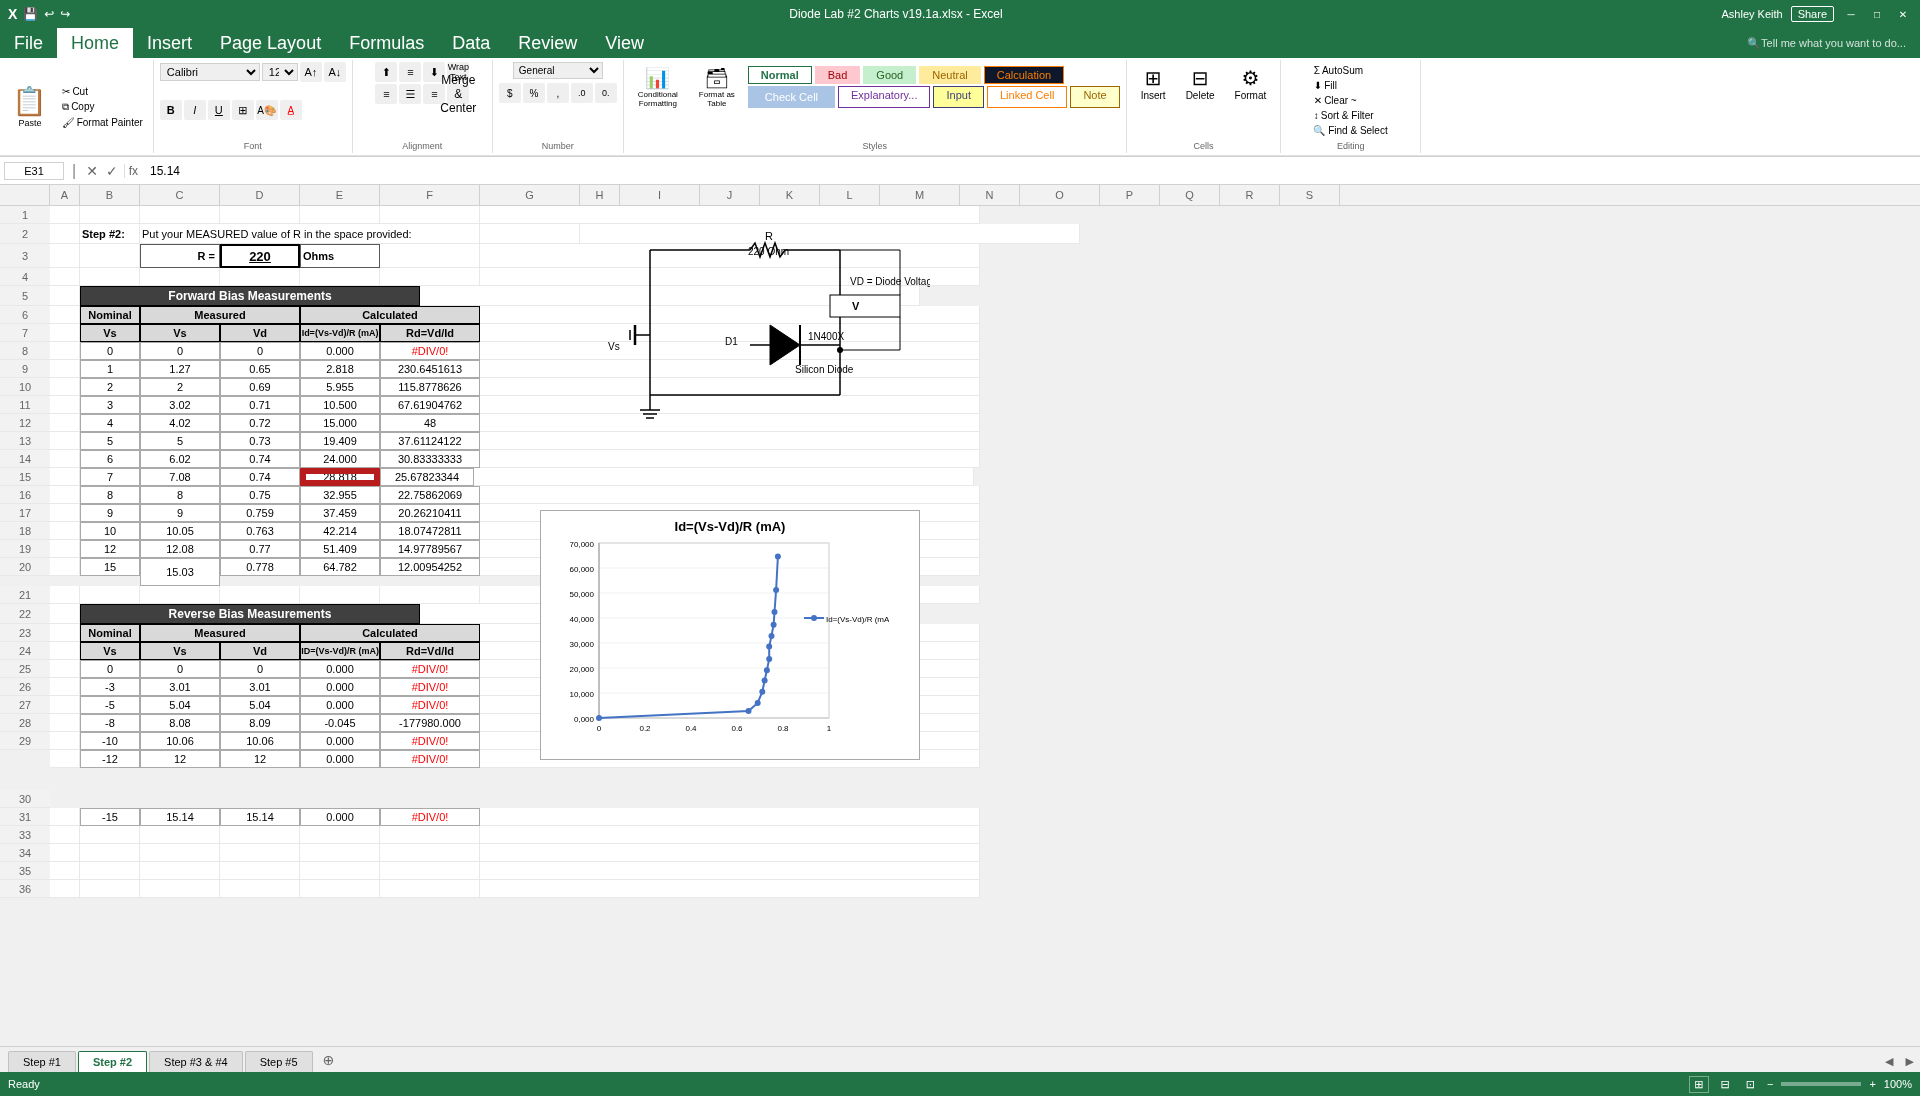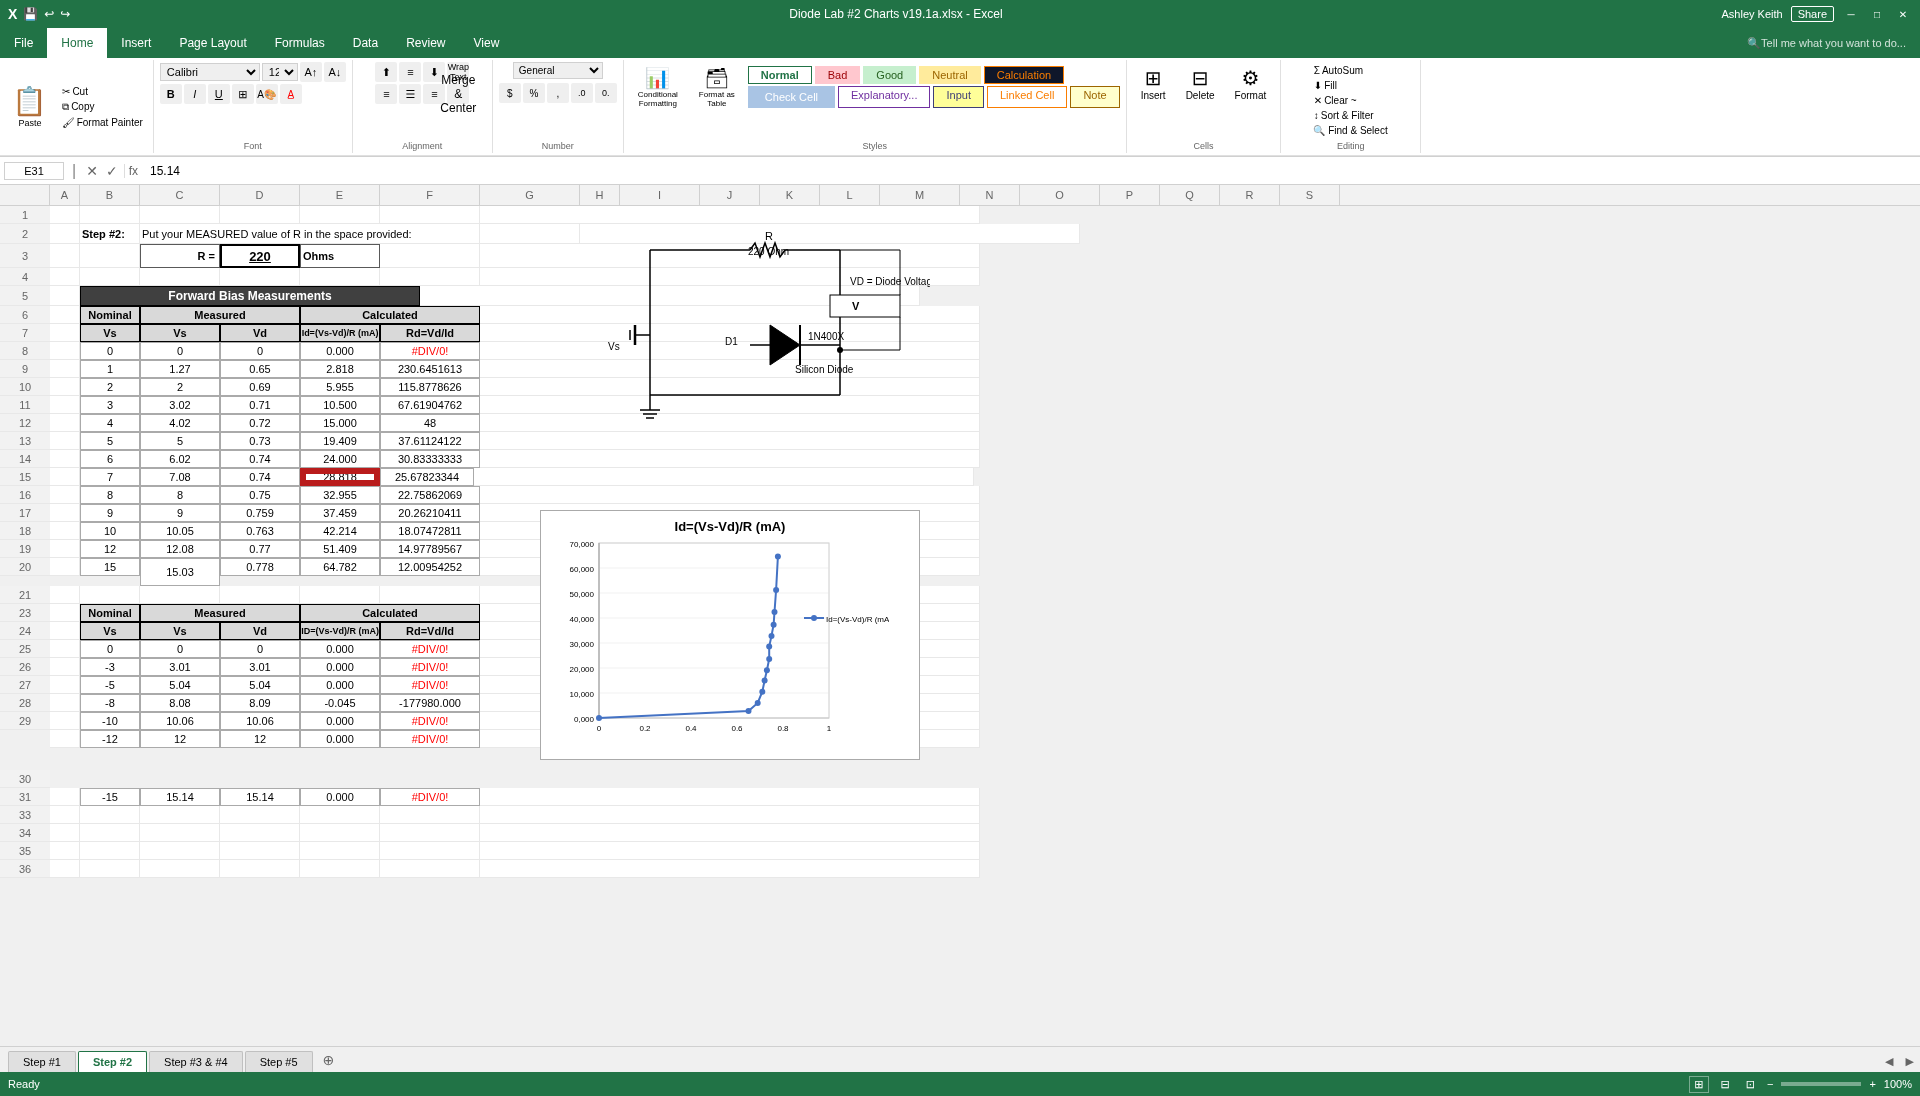--- a/index.html
+++ b/index.html
@@ -17,21 +17,21 @@
       font-size: 12px;
     }
     .title-bar-left { display: flex; gap: 6px; align-items: center; }
     .title-bar-center { flex: 1; text-align: center; font-size: 12px; }
     .title-bar-right { display: flex; gap: 8px; align-items: center; font-size: 11px; }
     .win-btn { width: 18px; height: 18px; display: flex; align-items: center; justify-content: center; font-size: 10px; cursor: pointer; }
 
     
     .ribbon { background: #ffffff; border-bottom: 1px solid #d0d0d0; }
     .ribbon-tabs { display: flex; background: #217346; height: 30px; }
-    .ribbon-tab { padding: 6px 14px; color: white; font-size: 12px; cursor: pointer; display: flex; align-items: center; }
+    .ribbon-tab { padding: 6px 14px; color: white; font-size: 18px; cursor: pointer; display: flex; align-items: center; }
     .ribbon-tab.active { background: #ffffff; color: #217346; }
 
     .ribbon-content { display: flex; align-items: stretch; padding: 2px 0; border-bottom: 1px solid #e0e0e0; min-height: 86px; }
     .ribbon-group { display: flex; flex-direction: column; align-items: center; padding: 2px 6px; border-right: 1px solid #e0e0e0; min-width: 60px; }
     .ribbon-group-title { font-size: 9px; color: #666; margin-top: auto; padding-top: 2px; }
     .ribbon-group-content { display: flex; flex-wrap: wrap; align-items: center; gap: 2px; flex: 1; }
 
     .ribbon-btn-sm { display: flex; align-items: center; gap: 2px; padding: 1px 4px; cursor: pointer; border-radius: 2px; font-size: 10px; }
     .style-cell { padding: 2px 12px; font-size: 11px; border: 1px solid transparent; cursor: pointer; }
     .style-normal { background: #fff; border-color: #217346; color: #217346; font-weight: bold; }
@@ -158,21 +158,21 @@
         </div>
         <div class="ribbon-btn-sm">
           <span>🖌</span>
           <span>Format Painter</span>
         </div>
       </div>
       <div class="ribbon-group-title" style="position:absolute; bottom:2px; left:0; right:0; text-align:center;">Clipboard</div>
     </div>
 
     <div class="ribbon-group" style="min-width:160px;">
-      <div class="ribbon-group-content" style="flex-direction:column; align-items:flex-start; gap:2px;">
+      <div class="ribbon-group-content" style="flex-direction:column; align-items:flex-start; gap:18px;">
         <div class="toolbar-row">
           <select class="font-name">
             <option>Calibri</option>
           </select>
           <select class="font-size">
             <option>12</option>
           </select>
           <button class="format-btn">A↑</button>
           <button class="format-btn">A↓</button>
         </div>
@@ -547,20 +547,26 @@
         <div class="row-header" style="width:50px; height:18px;">21</div>
         <div class="cell" style="width:30px; height:18px;"></div>
         <div class="cell" style="width:60px; height:18px;"></div>
         <div class="cell" style="width:80px; height:18px;"></div>
         <div class="cell" style="width:80px; height:18px;"></div>
         <div class="cell" style="width:80px; height:18px;"></div>
         <div class="cell" style="width:100px; height:18px;"></div>
         <div class="cell" style="width:500px; height:18px;"></div>
       </div>
 
+      <div class="grid-row">
+        <div class="row-header" style="width:50px; height:20px;">22</div>
+        <div class="cell" style="width:30px; height:20px;"></div>
+        <div class="cell table-section-header" style="width:340px; height:20px; border:1px solid #000;">Reverse Bias Measurements</div>
+        <div class="cell" style="width:500px; height:20px;"></div>
+      </div>
 
       <div class="grid-row">
         <div class="row-header" style="width:50px; height:18px;">23</div>
         <div class="cell" style="width:30px; height:18px;"></div>
         <div class="cell table-header" style="width:60px; height:18px; border:1px solid #000;">Nominal</div>
         <div class="cell table-header" style="width:160px; height:18px; border:1px solid #000;">Measured</div>
         <div class="cell table-header" style="width:180px; height:18px; border:1px solid #000;">Calculated</div>
         <div class="cell" style="width:500px; height:18px;"></div>
       </div>
 

